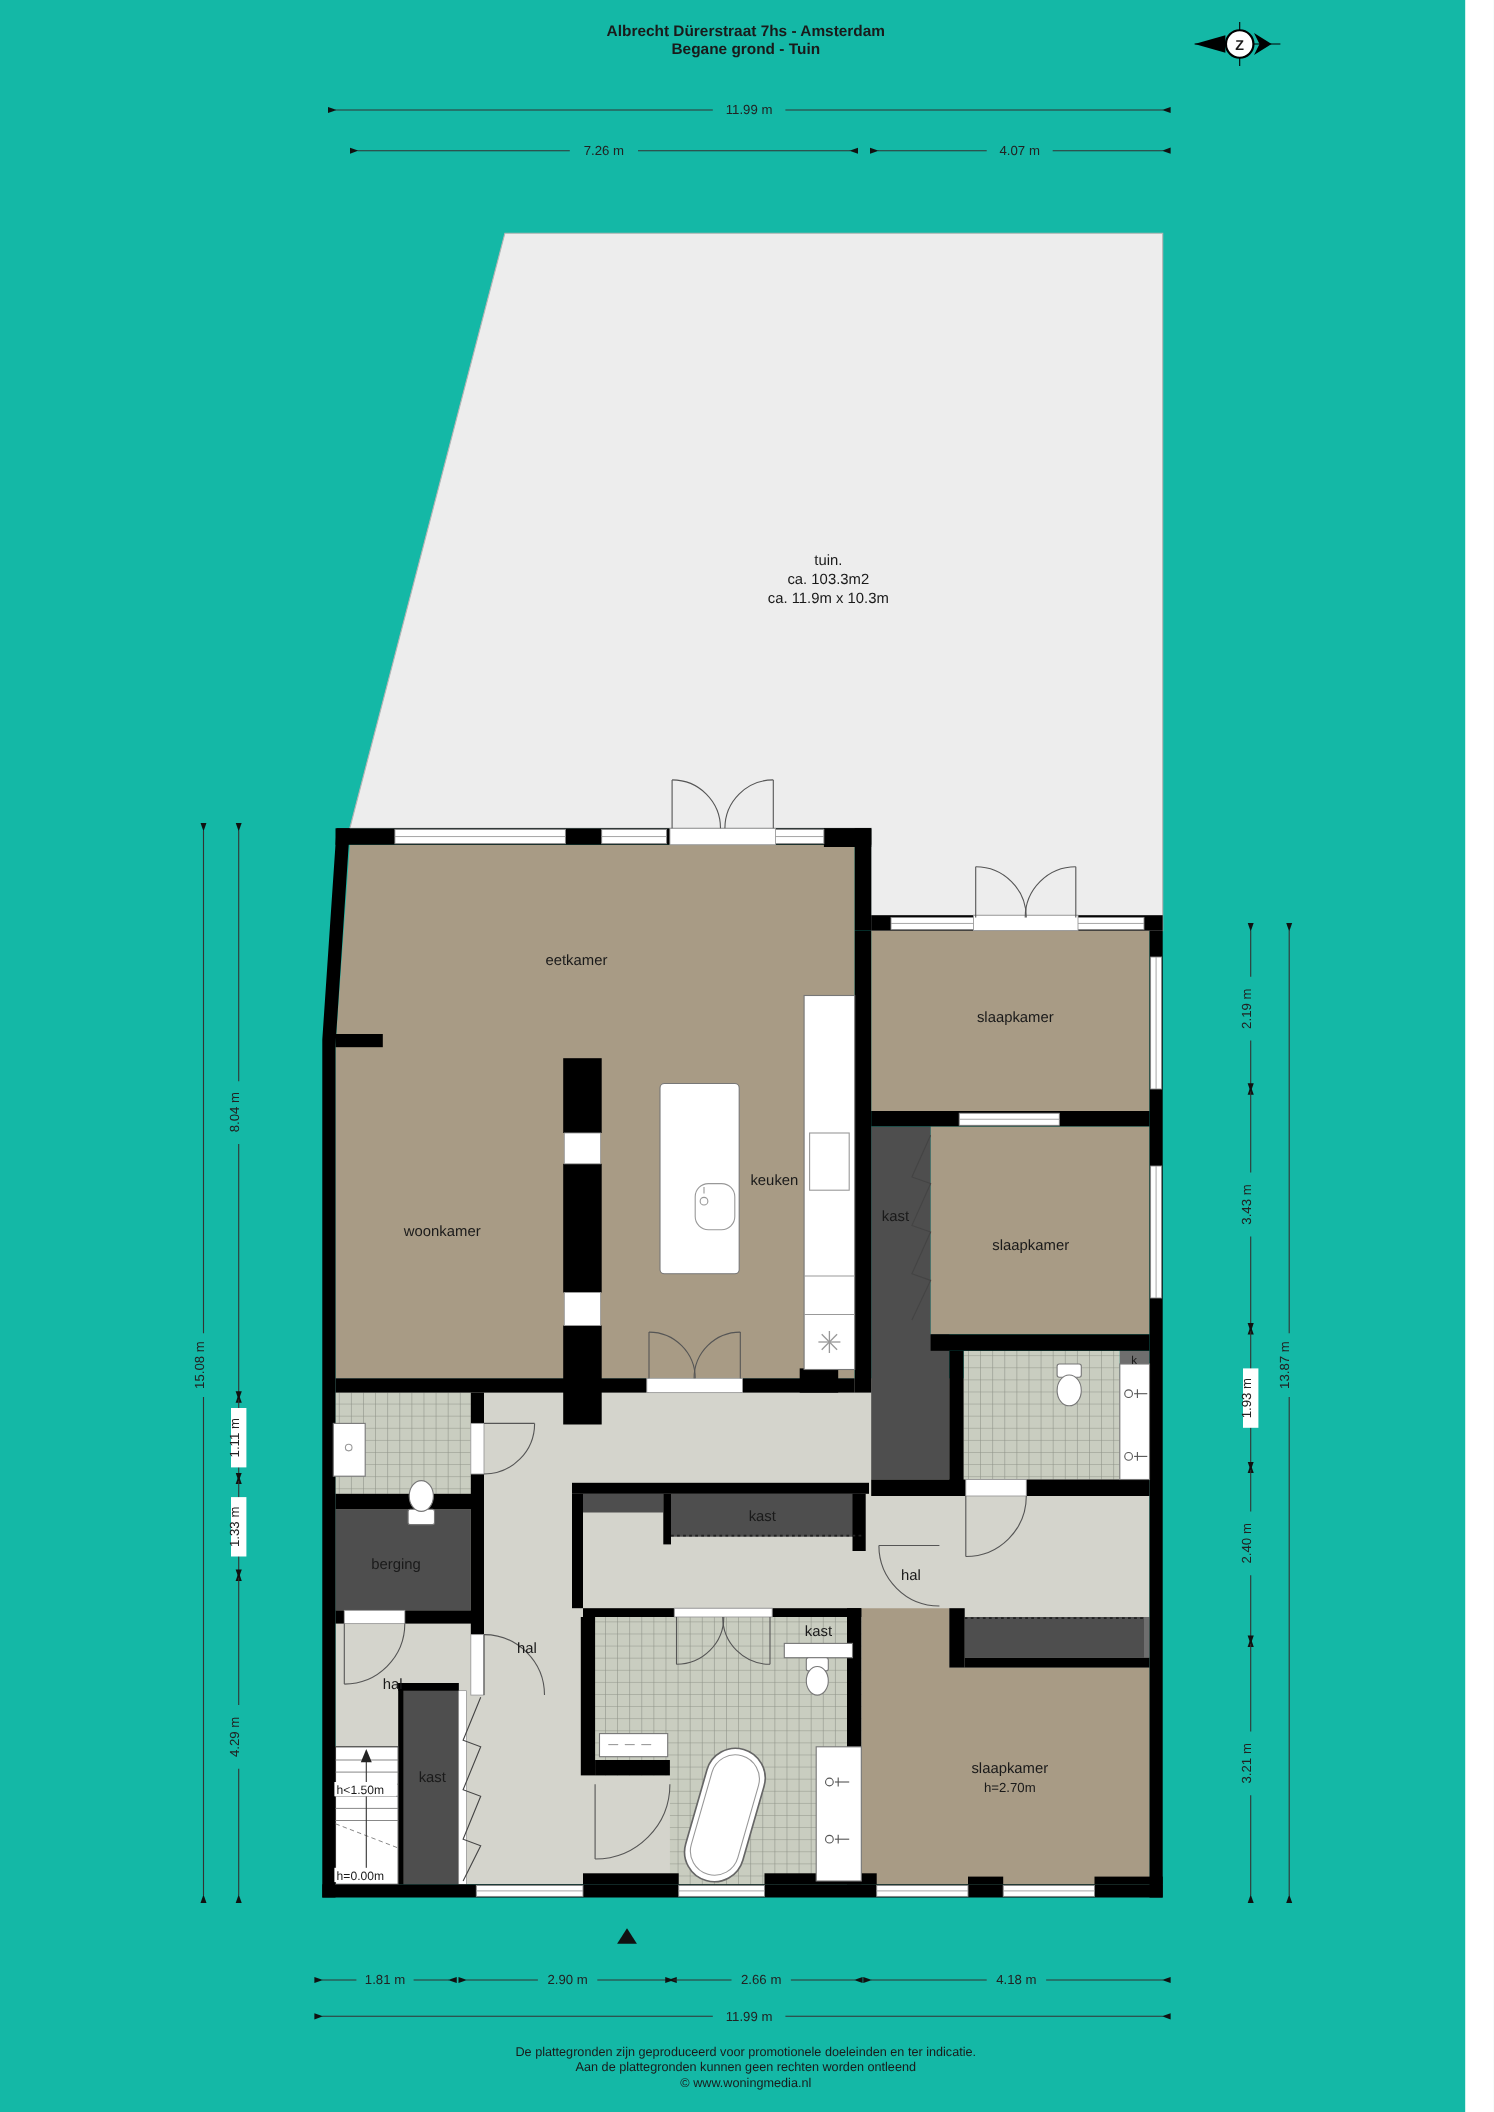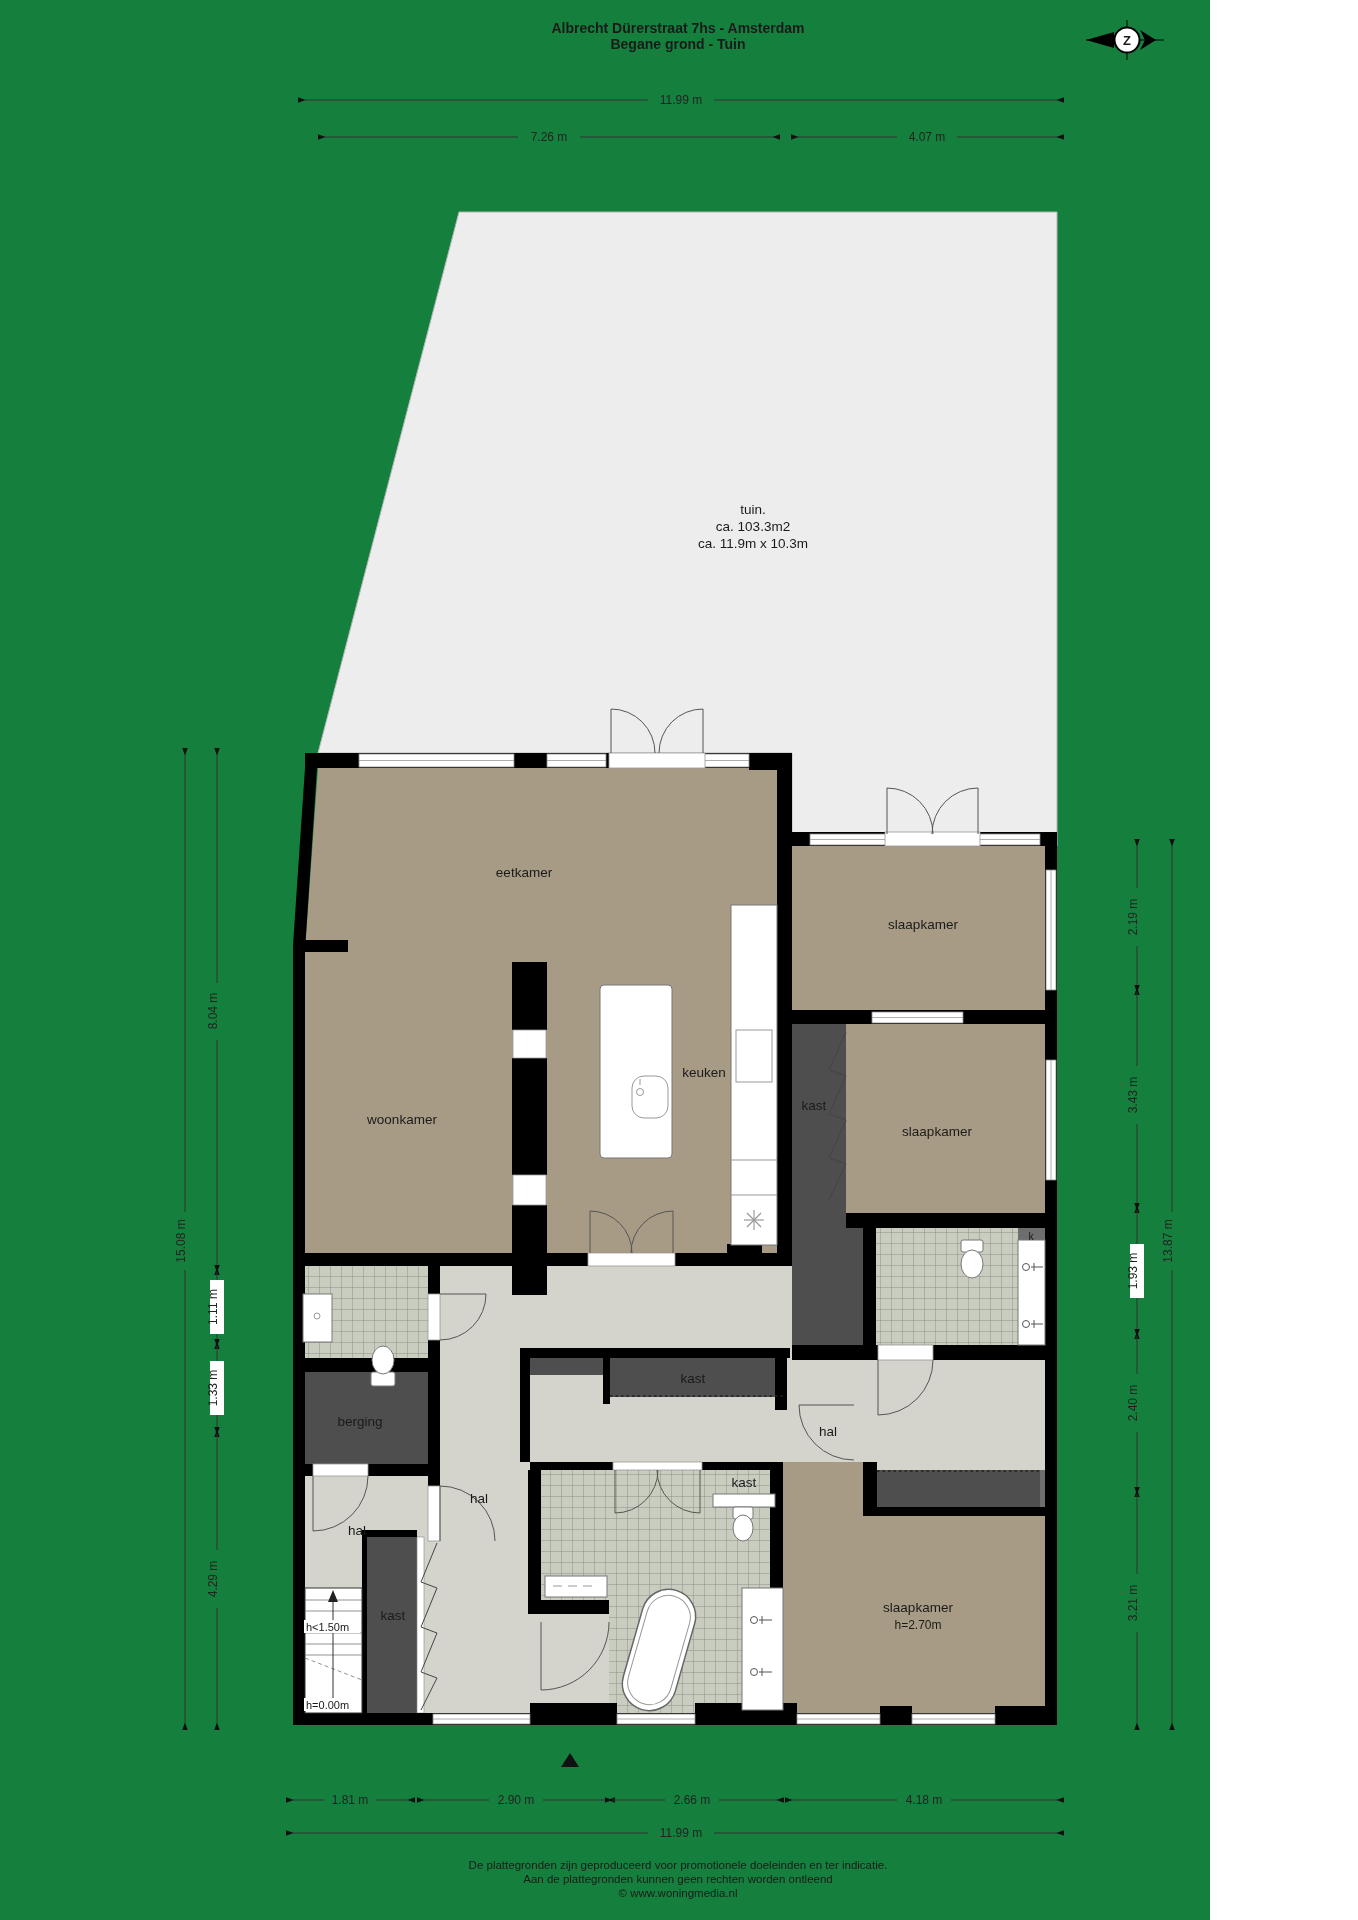--- a/index.html
+++ b/index.html
@@ -1,16 +1,16 @@
 <!DOCTYPE html>
 <html><head>
 <meta charset="utf-8">
 <style>
   html,body{margin:0;padding:0;background:#ffffff;}
-  #page{position:relative;width:1210px;height:1920px;background:#15803d;
+  #page{position:relative;width:1332px;height:1920px;background:#14b8a6;
         font-family:"Liberation Sans", sans-serif;}
   svg{position:absolute;left:0;top:0;}
   text{font-family:"Liberation Sans", sans-serif;fill:#1a1a1a;}
   .title{font-size:14px;font-weight:bold;}
   .room{font-size:13.5px;}
   .room-sub{font-size:12px;}
   .dim{font-size:12px;fill:#222;}
   .small{font-size:11px;}
   .footer{font-size:11.5px;}
   .k{font-size:10.5px;}

